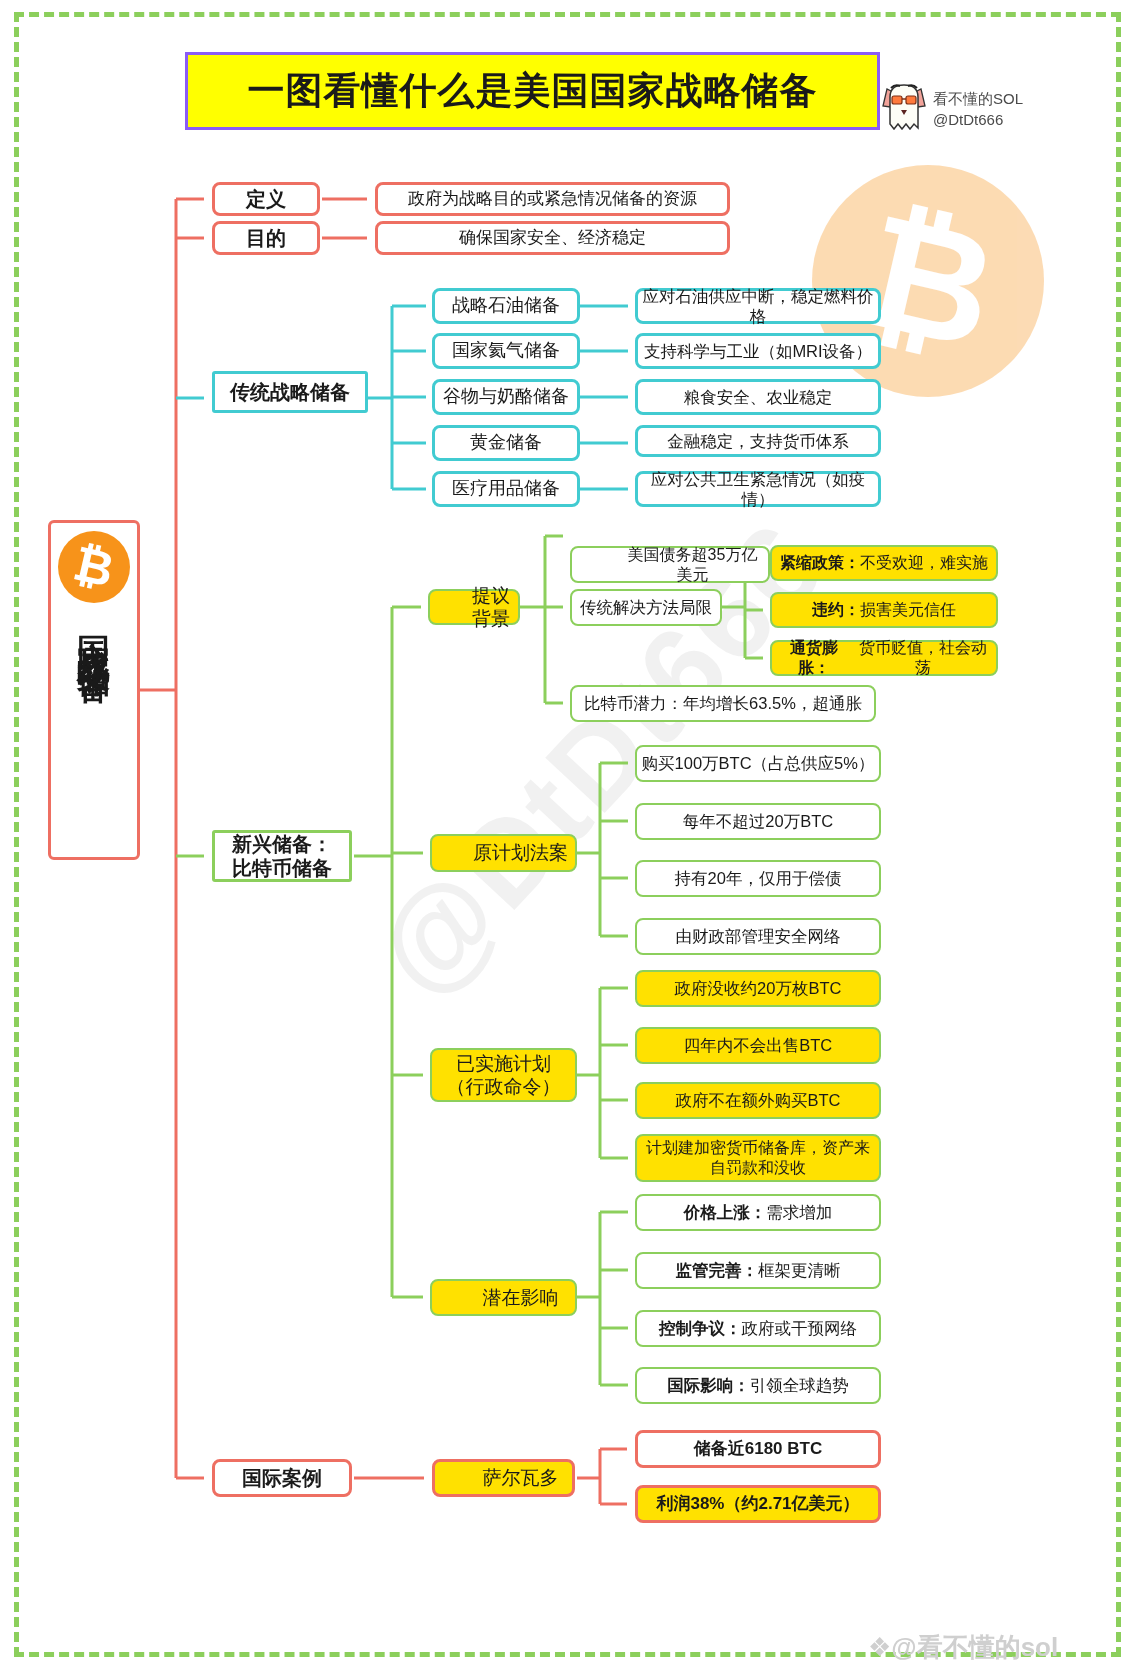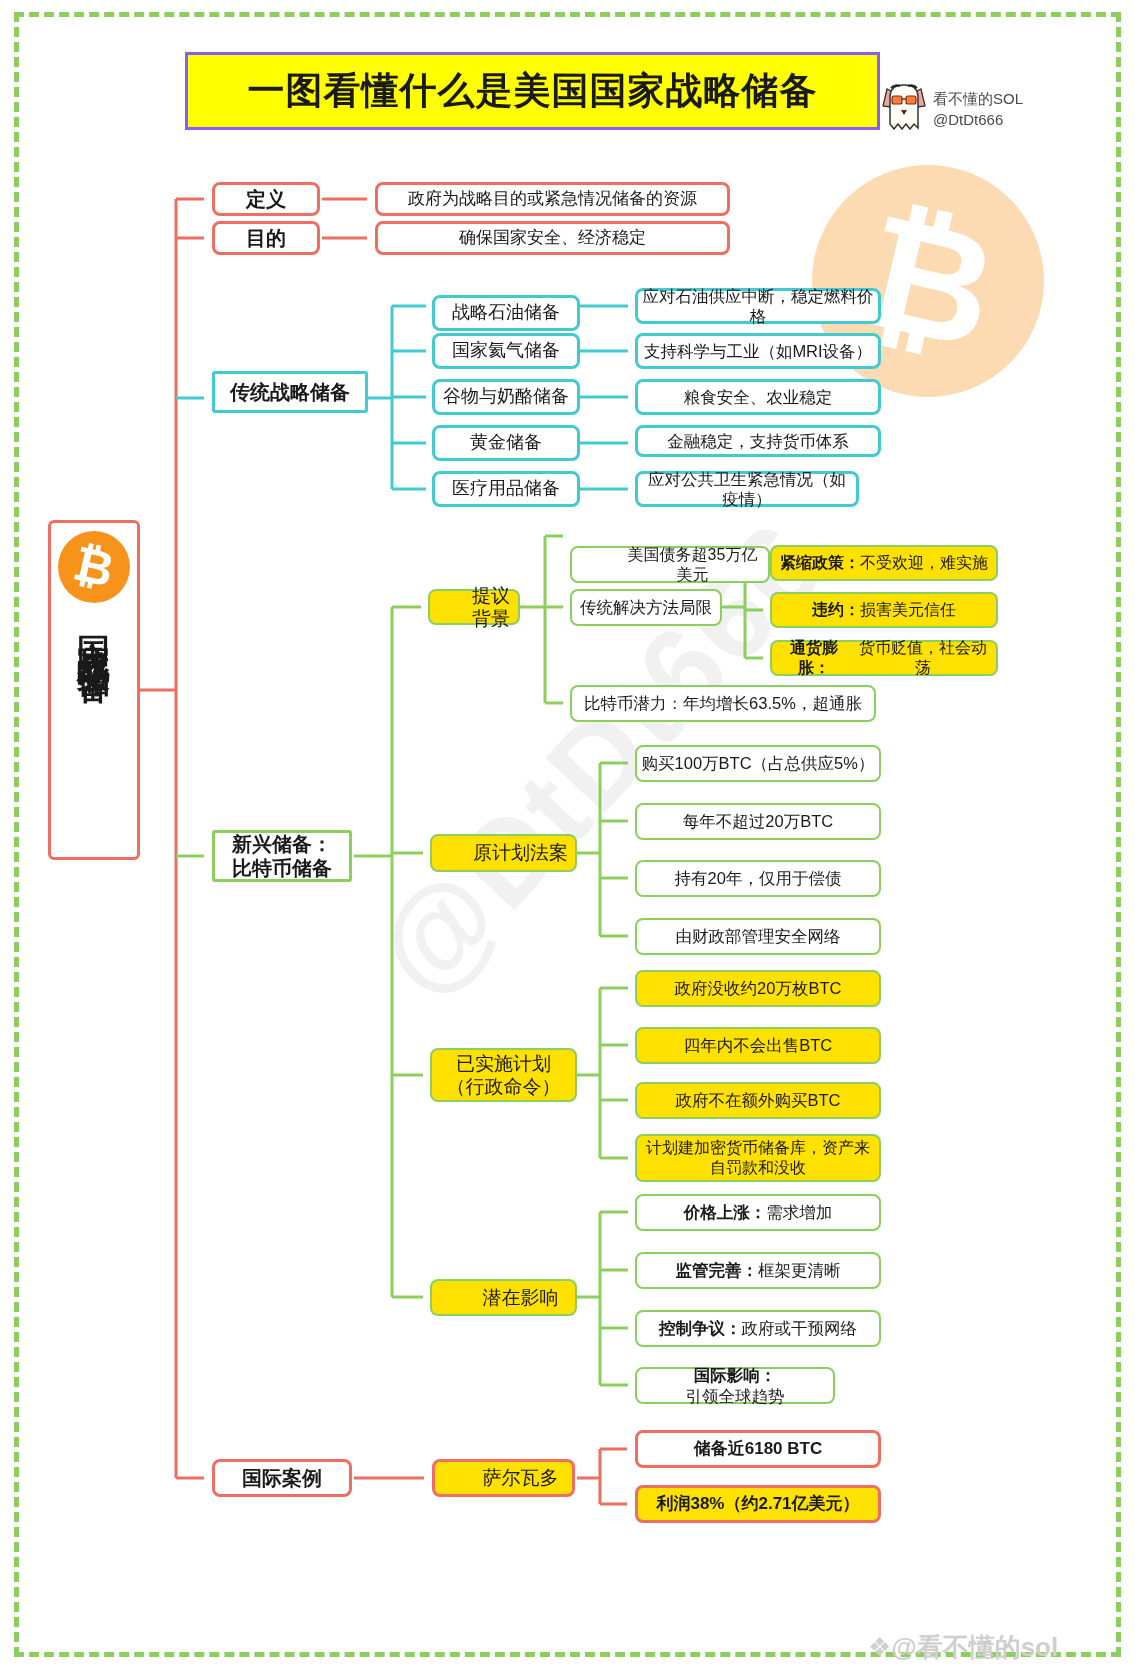--- a/index.html
+++ b/index.html
@@ -142,30 +142,30 @@
     <div class="root-label">国家战略储备</div>
   </div>
 
   <div class="node red f20" style="left:212px;top:182px;width:108px;height:34px;">定义</div>
   <div class="node red f17" style="left:375px;top:182px;width:355px;height:34px;">政府为战略目的或紧急情况储备的资源</div>
   <div class="node red f20" style="left:212px;top:221px;width:108px;height:34px;">目的</div>
   <div class="node red f17" style="left:375px;top:221px;width:355px;height:34px;">确保国家安全、经济稳定</div>
 
   <div class="node cyan sq f20" style="left:212px;top:371px;width:156px;height:42px;">传统战略储备</div>
 
-  <div class="node cyan f18" style="left:432px;top:295px;width:148px;height:36px;">战略石油储备</div>
+  <div class="node cyan f18" style="left:432px;top:288px;width:148px;height:36px;">战略石油储备</div>
   <div class="node cyan f165" style="left:635px;top:288px;width:246px;height:36px;">应对石油供应中断，稳定燃料价格</div>
   <div class="node cyan f18" style="left:432px;top:333px;width:148px;height:36px;">国家氦气储备</div>
   <div class="node cyan f165" style="left:635px;top:333px;width:246px;height:36px;">支持科学与工业（如MRI设备）</div>
   <div class="node cyan f18" style="left:432px;top:379px;width:148px;height:36px;">谷物与奶酪储备</div>
   <div class="node cyan f165" style="left:635px;top:379px;width:246px;height:36px;">粮食安全、农业稳定</div>
   <div class="node cyan f18" style="left:432px;top:425px;width:148px;height:36px;">黄金储备</div>
   <div class="node cyan f165" style="left:635px;top:425px;width:246px;height:32px;">金融稳定，支持货币体系</div>
   <div class="node cyan f18" style="left:432px;top:471px;width:148px;height:36px;">医疗用品储备</div>
-  <div class="node cyan f165" style="left:635px;top:471px;width:224px;height:36px;">应对公共卫生紧急情况（如疫情）</div>
+  <div class="node cyan f165" style="left:635px;top:471px;width:246px;height:36px;">应对公共卫生紧急情况（如疫情）</div>
 
   <div class="node green sq" style="left:212px;top:830px;width:140px;height:52px;border-width:3px;flex-direction:column;font-size:20px;font-weight:bold;">
     <div>新兴储备：</div>
     <div>比特币储备</div>
   </div>
 
   <div class="node green ybg f19" style="left:428px;top:589px;width:92px;height:36px;">提议背景</div>
   <div class="node green f16" style="left:570px;top:546px;width:200px;height:37px;padding-left:48px;">美国债务超35万亿美元</div>
   <div class="node green f165" style="left:570px;top:589px;width:152px;height:37px;">传统解决方法局限</div>
   <div class="node green ybg f16" style="left:770px;top:545px;width:228px;height:36px;">
@@ -203,21 +203,21 @@
       <span>需求增加</span>
   </div>
   <div class="node green f165" style="left:635px;top:1252px;width:246px;height:37px;">
     <span class="bold">监管完善：</span>
       <span>框架更清晰</span>
   </div>
   <div class="node green f165" style="left:635px;top:1310px;width:246px;height:37px;">
     <span class="bold">控制争议：</span>
       <span>政府或干预网络</span>
   </div>
-  <div class="node green f165" style="left:635px;top:1367px;width:200px;height:37px;flex-direction:column;">
+  <div class="node green f165" style="left:635px;top:1367px;width:246px;height:37px;">
     <span class="bold">国际影响：</span>
       <span>引领全球趋势</span>
   </div>
 
   <div class="node red f20" style="left:212px;top:1459px;width:140px;height:38px;">国际案例</div>
   <div class="node red ybg f19" style="left:432px;top:1459px;width:143px;height:38px;">萨尔瓦多</div>
   <div class="node red f17 bold" style="left:635px;top:1430px;width:246px;height:38px;">储备近6180 BTC</div>
   <div class="node red ybg f17 bold" style="left:635px;top:1485px;width:246px;height:38px;">利润38%（约2.71亿美元）</div>
 </div>
 

